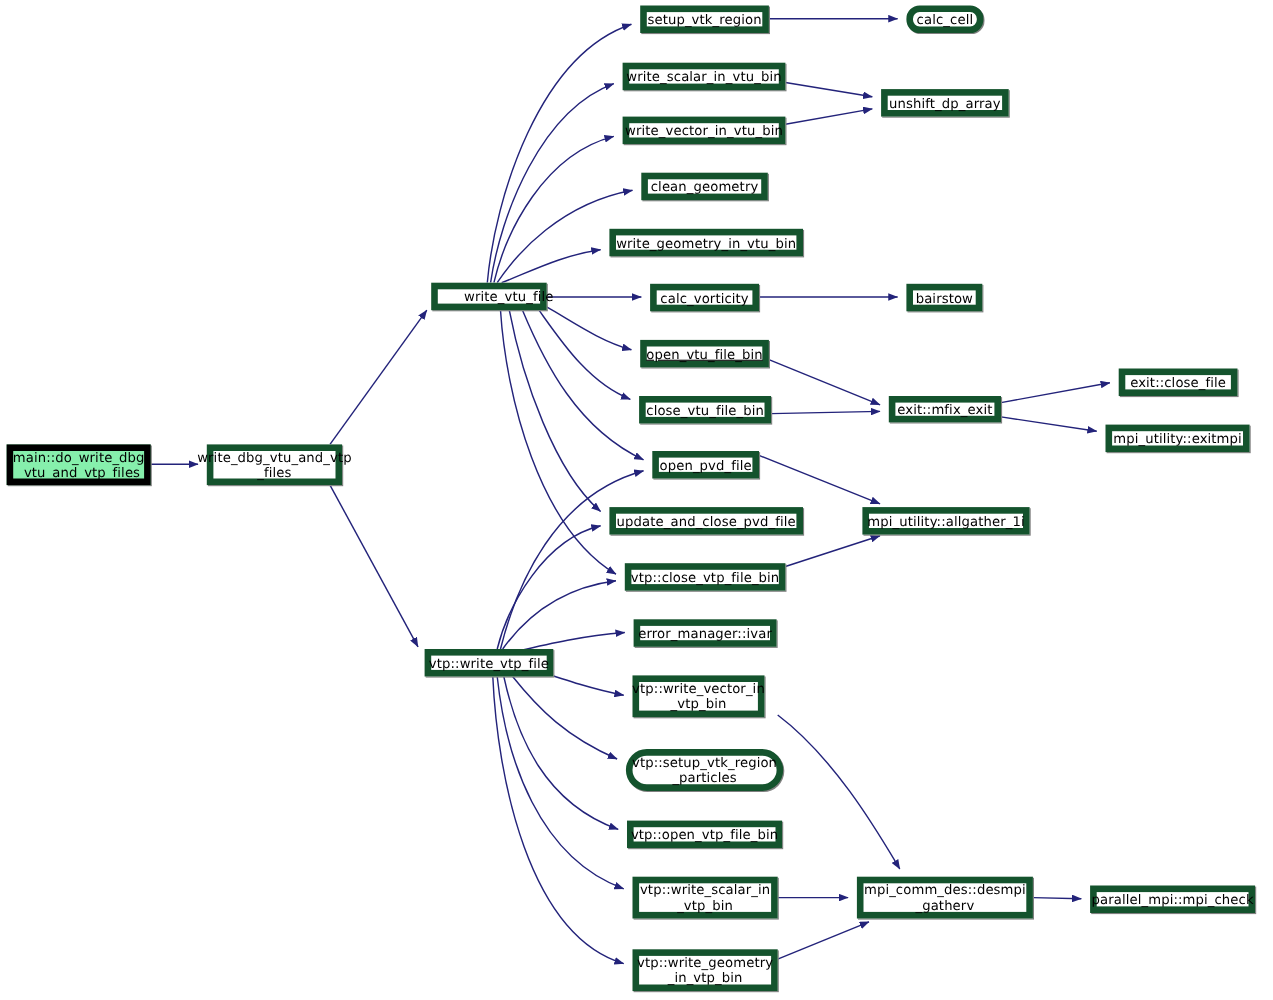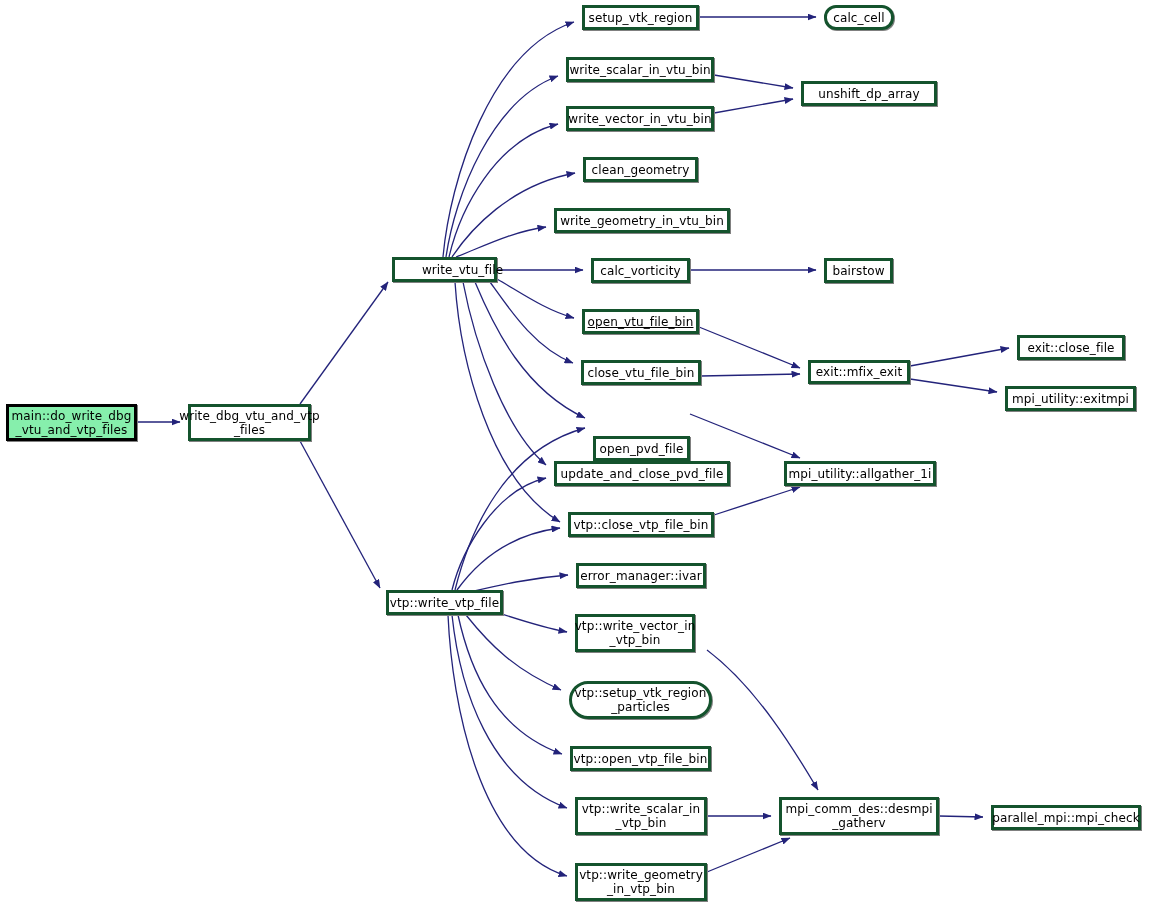--- a/index.html
+++ b/index.html
@@ -21,21 +21,21 @@
     position: absolute;
     left: 0;
     top: 0;
     width: 1157px;
     height: 909px;
     pointer-events: none;
   }
   .node {
     position: absolute;
     box-sizing: border-box;
-    border: 3px solid #14532d;
+    border: 6px solid #14532d;
     background: #ffffff;
     color: #000000;
     font-size: 12px;
     line-height: 14px;
     text-align: center;
     display: flex;
     align-items: center;
     justify-content: center;
     white-space: pre;
     box-shadow: 1px 1px 0 0 #808080;
@@ -104,35 +104,35 @@
       <div class="node" style="left: 392px; top: 257px; width: 105px; height: 25px; padding-left: 36px;"><span>write_vtu_file</span></div>
       <div class="node" style="left: 386px; top: 590px; width: 117px; height: 25px;"><span>vtp::write_vtp_file</span></div>
       <div class="node" style="left: 582px; top: 5px; width: 117px; height: 25px;"><span>setup_vtk_region</span></div>
       <div class="node" style="left: 566px; top: 57px; width: 148px; height: 25px;"><span>write_scalar_in_vtu_bin</span></div>
       <div class="node" style="left: 566px; top: 106px; width: 148px; height: 25px;"><span>write_vector_in_vtu_bin</span></div>
       <div class="node" style="left: 583px; top: 157px; width: 115px; height: 25px;"><span>clean_geometry</span></div>
       <div class="node" style="left: 554px; top: 208px; width: 176px; height: 25px;"><span>write_geometry_in_vtu_bin</span></div>
       <div class="node" style="left: 591px; top: 258px; width: 99px; height: 25px;"><span>calc_vorticity</span></div>
       <div class="node" style="left: 582px; top: 309px; width: 117px; height: 25px; text-decoration: underline;"><span>open_vtu_file_bin</span></div>
       <div class="node" style="left: 581px; top: 360px; width: 120px; height: 25px;"><span>close_vtu_file_bin</span></div>
-      <div class="node" style="left: 593px; top: 410px; width: 97px; height: 25px; margin-top: 26px;"><span>open_pvd_file</span></div>
+      <div class="node" style="left: 593px; top: 410px; width: 97px; height: 25px;"><span>open_pvd_file</span></div>
       <div class="node" style="left: 554px; top: 461px; width: 176px; height: 25px;"><span>update_and_close_pvd_file</span></div>
       <div class="node" style="left: 568px; top: 512px; width: 146px; height: 25px;"><span>vtp::close_vtp_file_bin</span></div>
       <div class="node" style="left: 576px; top: 563px; width: 130px; height: 25px;"><span>error_manager::ivar</span></div>
       <div class="node" style="left: 575px; top: 614px; width: 120px; height: 38px;"><span>vtp::write_vector_in
 _vtp_bin</span></div>
       <div class="node" style="left: 569px; top: 681px; width: 143px; height: 38px; border-radius: 19px;"><span>vtp::setup_vtk_region
 _particles</span></div>
       <div class="node" style="left: 570px; top: 746px; width: 141px; height: 25px;"><span>vtp::open_vtp_file_bin</span></div>
       <div class="node" style="left: 575px; top: 797px; width: 132px; height: 38px;"><span>vtp::write_scalar_in
 _vtp_bin</span></div>
       <div class="node" style="left: 575px; top: 863px; width: 132px; height: 38px;"><span>vtp::write_geometry
 _in_vtp_bin</span></div>
       <div class="node" style="left: 824px; top: 5px; width: 70px; height: 25px; border-radius: 12px;"><span>calc_cell</span></div>
-      <div class="node" style="left: 801px; top: 81px; width: 136px; height: 25px;"><span>unshift_dp_array</span></div>
+      <div class="node" style="left: 801px; top: 81px; width: 116px; height: 25px;"><span>unshift_dp_array</span></div>
       <div class="node" style="left: 824px; top: 258px; width: 69px; height: 25px;"><span>bairstow</span></div>
       <div class="node" style="left: 808px; top: 360px; width: 102px; height: 24px;"><span>exit::mfix_exit</span></div>
       <div class="node" style="left: 784px; top: 461px; width: 152px; height: 25px;"><span>mpi_utility::allgather_1i</span></div>
       <div class="node" style="left: 779px; top: 797px; width: 160px; height: 38px;"><span>mpi_comm_des::desmpi
 _gatherv</span></div>
       <div class="node" style="left: 1017px; top: 335px; width: 108px; height: 25px;"><span>exit::close_file</span></div>
       <div class="node" style="left: 1005px; top: 386px; width: 131px; height: 25px;"><span>mpi_utility::exitmpi</span></div>
       <div class="node" style="left: 991px; top: 805px; width: 150px; height: 25px;"><span>parallel_mpi::mpi_check</span></div>
     </div>
 </div>

